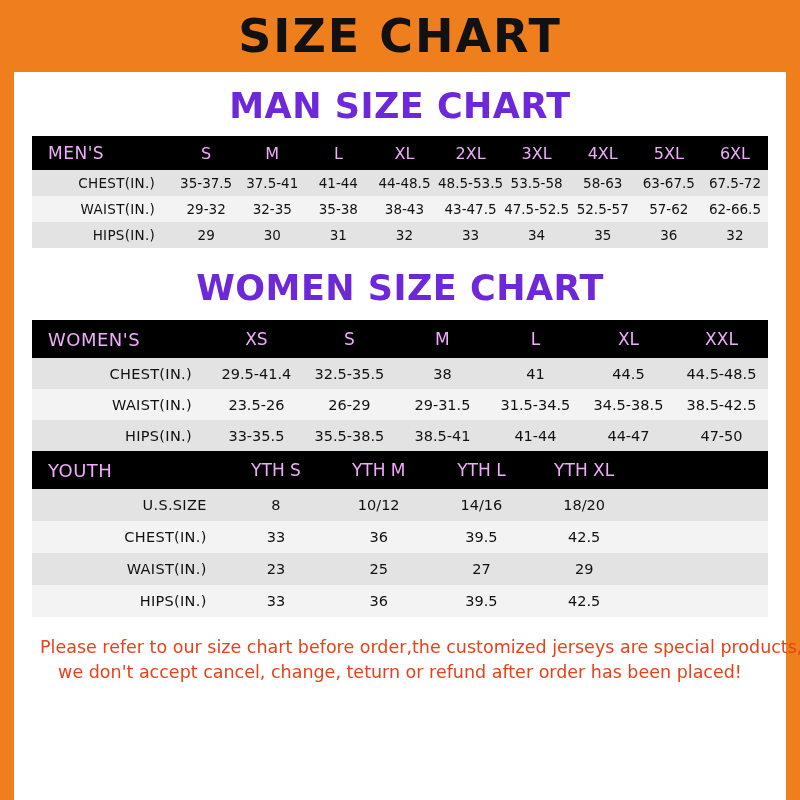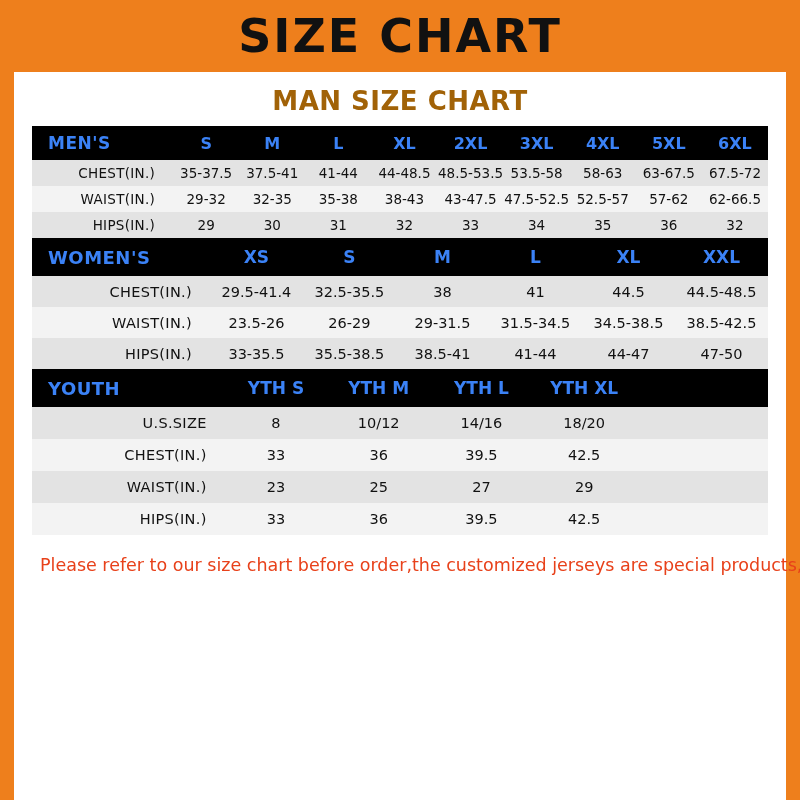--- a/index.html
+++ b/index.html
@@ -39,22 +39,22 @@
     line-height: 1;
   }
   .content {
     padding: 0 18px;
     box-sizing: border-box;
   }
   .section-title {
     text-align: center;
     font-family: "DejaVu Sans", sans-serif;
     font-weight: bold;
-    font-size: 26px;
-    color: #a16207;
+    font-size: 35px;
+    color: #6d28d9;
     letter-spacing: 0.5px;
   }
   .t1 { margin-top: 14px; margin-bottom: 10px; }
   .t2 { margin-top: 20px; margin-bottom: 12px; }
   .t3 { margin-top: 24px; margin-bottom: 14px; }
 
   table.sizetable {
     width: 100%;
     border-collapse: collapse;
     table-layout: fixed;
@@ -62,22 +62,22 @@
   table.sizetable td, table.sizetable th {
     text-align: center;
     font-family: "DejaVu Sans", sans-serif;
     padding: 0;
   }
   
   .sizetable thead tr {
     background: #000000;
   }
   .sizetable thead th {
-    color: #3b82f6;
-    font-weight: bold;
+    color: #f0abfc;
+    font-weight: normal;
     font-size: 16px;
     height: 34px;
     vertical-align: middle;
     margin-left: 13px;
   }
   .sizetable thead th.rowlabel {
     text-align: left;
     padding-left: 16px;
     font-size: 17px;
     letter-spacing: 0.5px;
@@ -181,20 +181,21 @@
           <td>32</td>
           <td>33</td>
           <td>34</td>
           <td>35</td>
           <td>36</td>
           <td>32</td>
         </tr>
       </tbody>
     </table>
 
+    <div class="section-title t2">WOMEN SIZE CHART</div>
 
     <table class="sizetable" id="women-table">
       <thead>
         <tr>
           <th class="rowlabel" style="width:22%">WOMEN'S</th>
           <th>XS</th>
           <th>S</th>
           <th>M</th>
           <th>L</th>
           <th>XL</th>
@@ -275,16 +276,17 @@
           <td>36</td>
           <td>39.5</td>
           <td>42.5</td>
           <td></td>
         </tr>
       </tbody>
     </table>
 
     <div class="notice">
       <div>Please refer to our size chart before order,the customized jerseys are special products,</div>
+      <div>we don't accept cancel, change, teturn or refund after order has been placed!</div>
     </div>
 
   </div>
 </div>
 
 </body></html>

